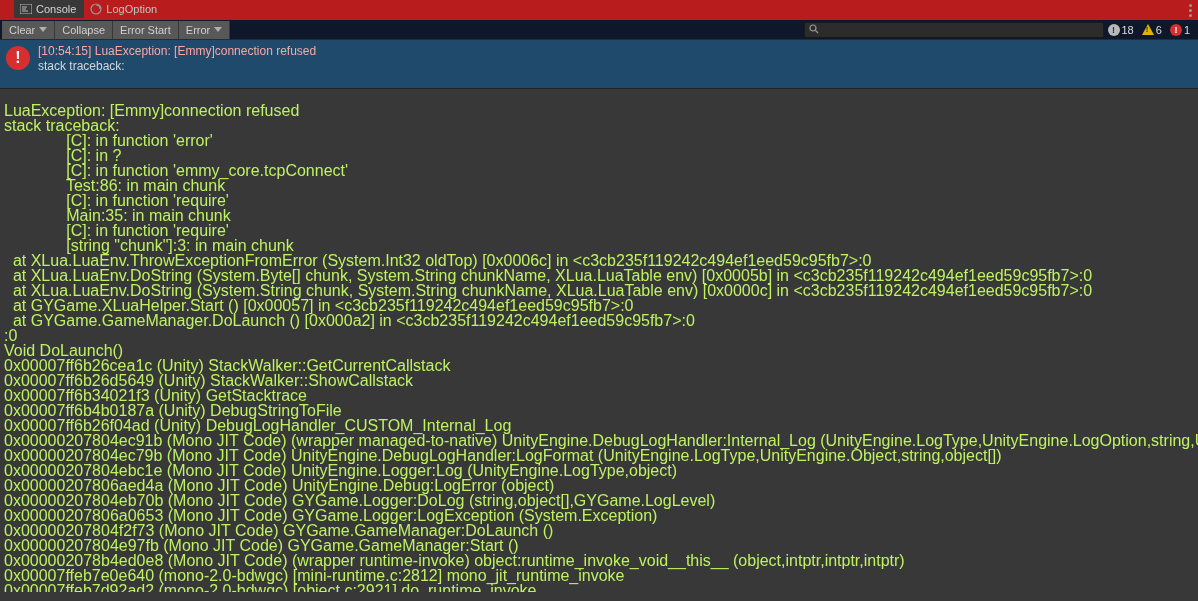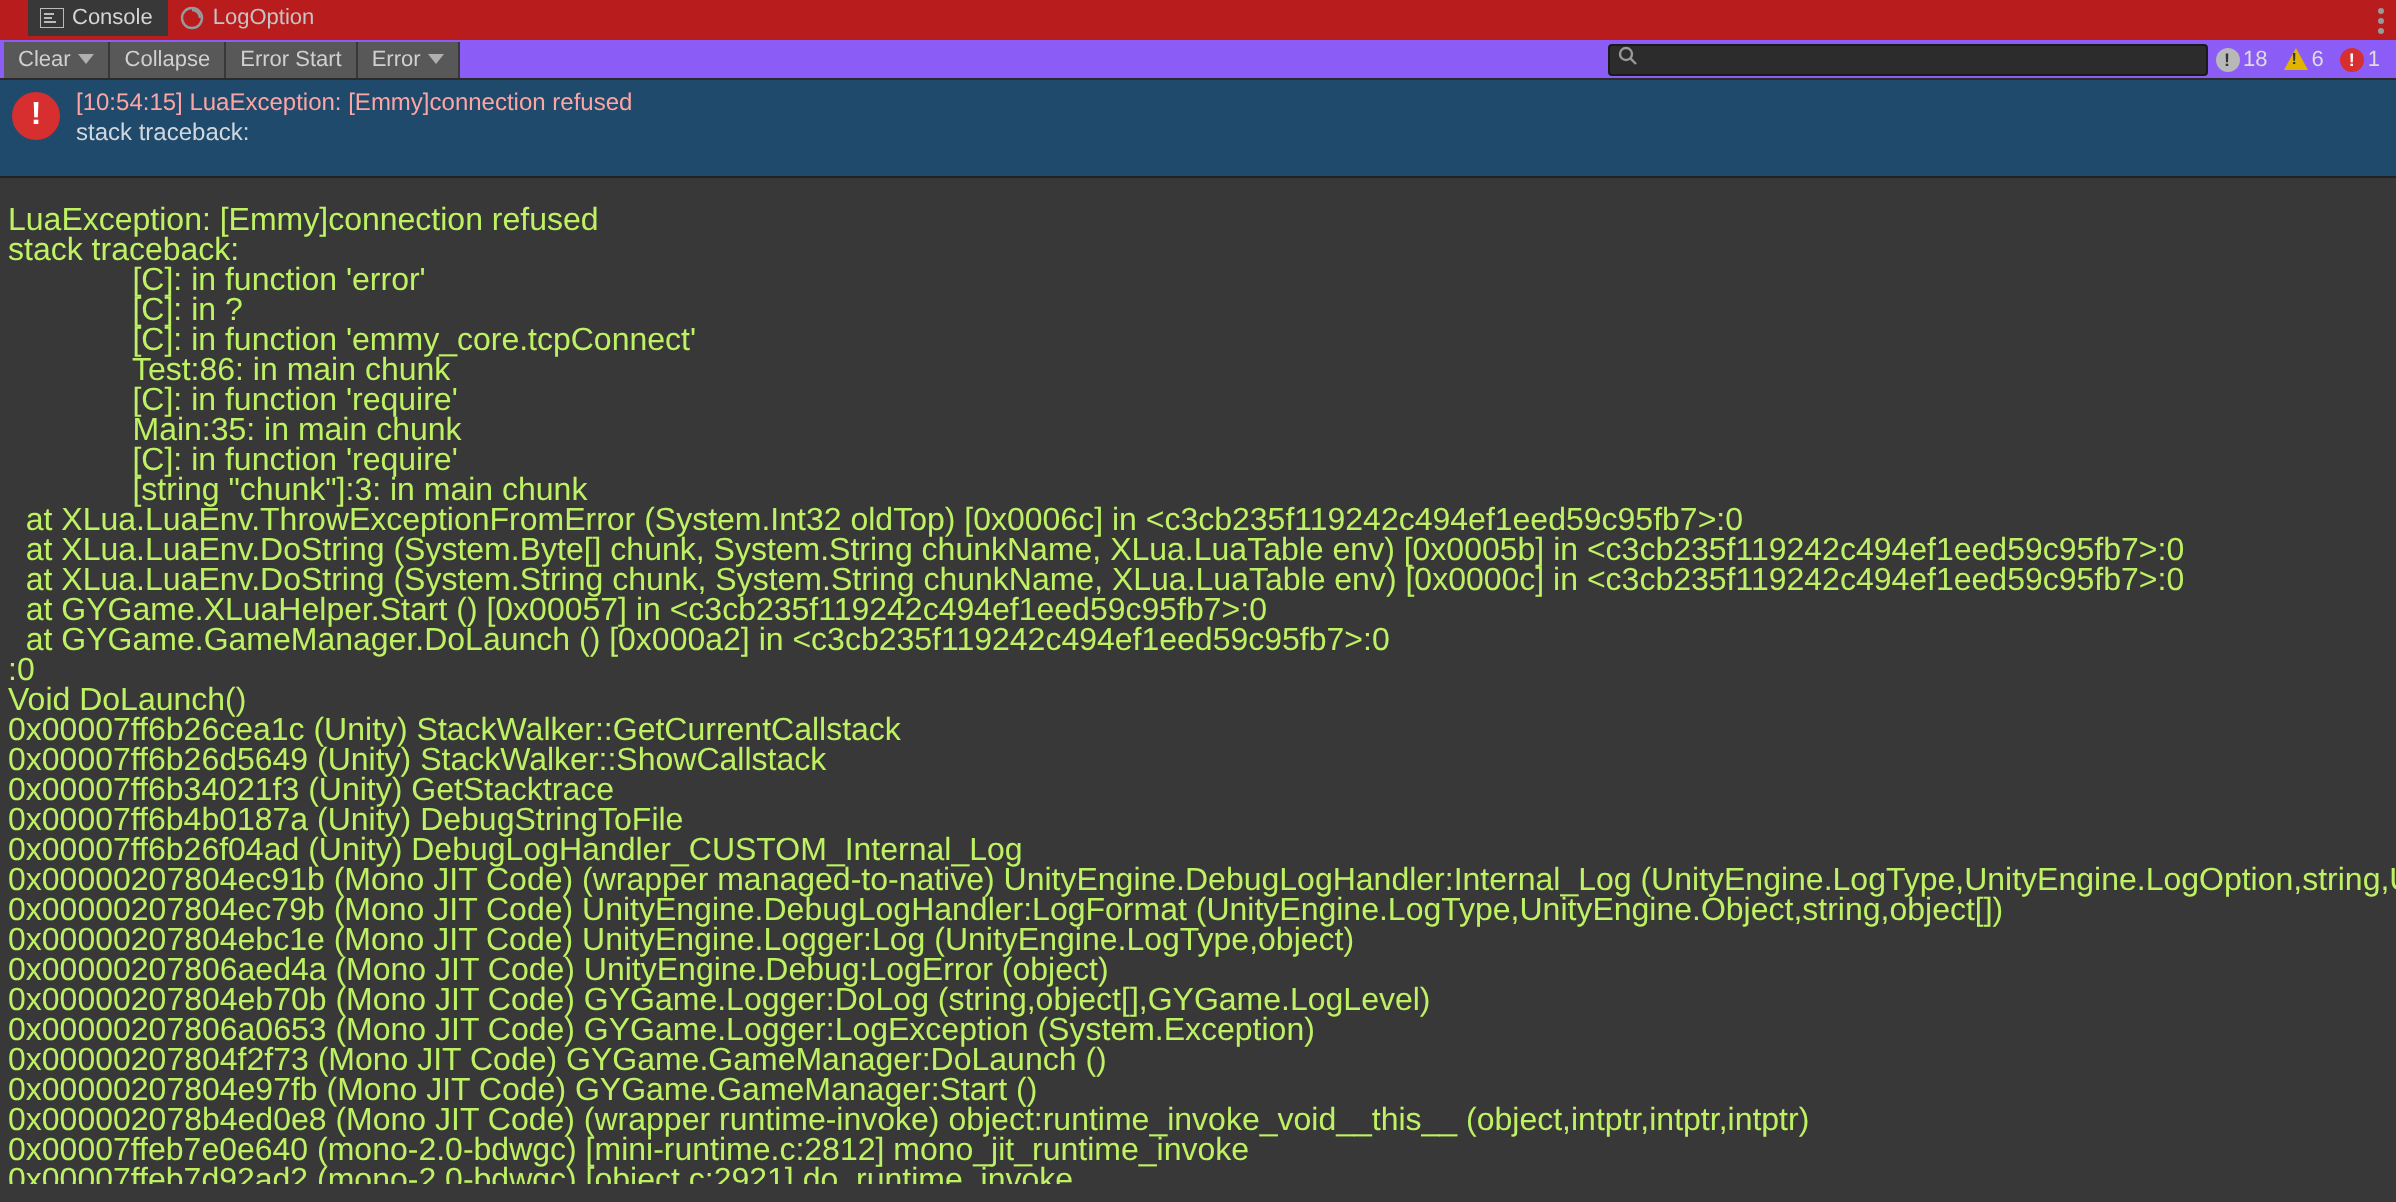--- a/index.html
+++ b/index.html
@@ -33,21 +33,21 @@
   .window-tab.active { background: #383838; color: #d4d4d4; }
   .window-tab .icon { display:inline-flex; align-items:center; }
   .kebab {
     position: absolute; top: 2px; right: 4px;
     display:flex; flex-direction:column; gap:2px;
     padding:2px; cursor:pointer;
   }
   .kebab span { width:3px; height:3px; background:#999; border-radius:50%; }
   .toolbar {
     height: 20px;
-    background: #8b5cf6;
+    background: #0f172a;
     display:flex; align-items:center;
     padding-left:0;
     border-bottom: 1px solid #2a2a2a;
     font-size:11px;
   }
   .tb-btn {
     height:18px;
     padding: 0 7px;
     background:#585858;
     color:#d0d0d0;

